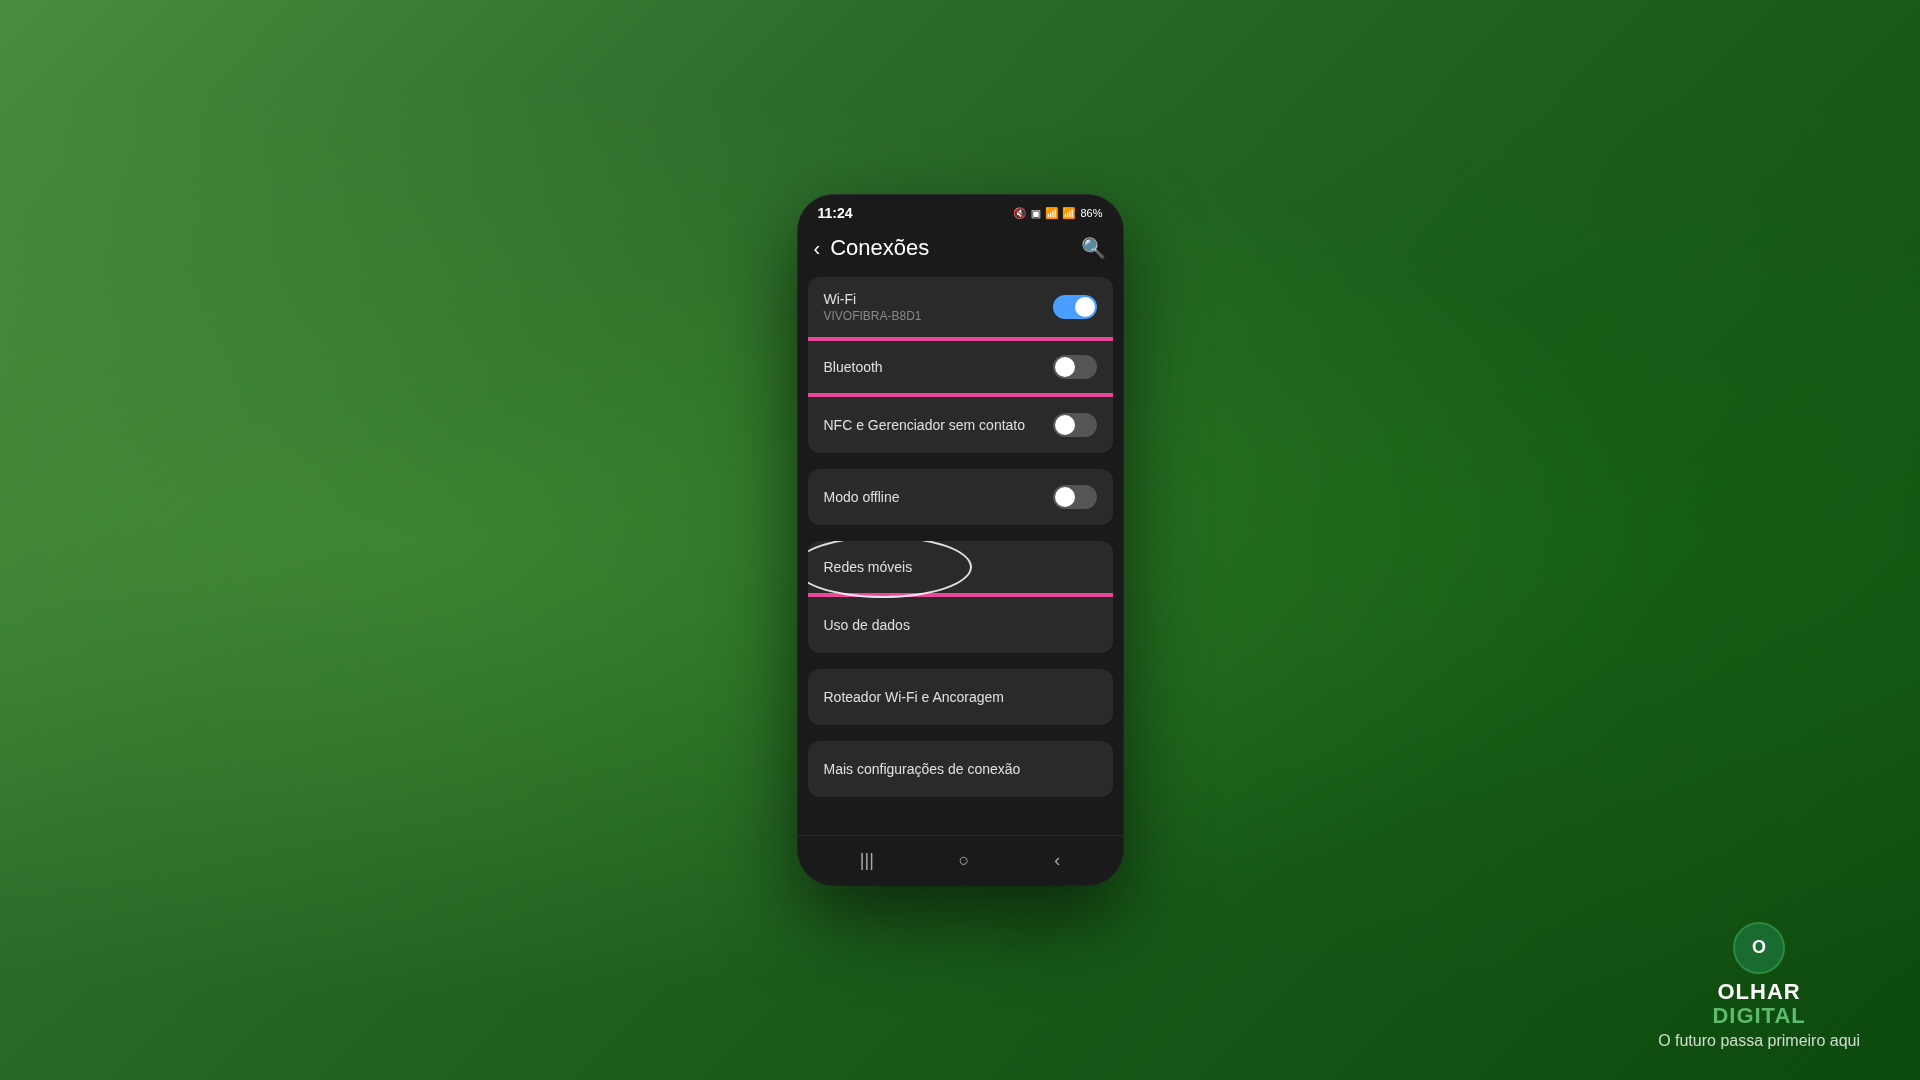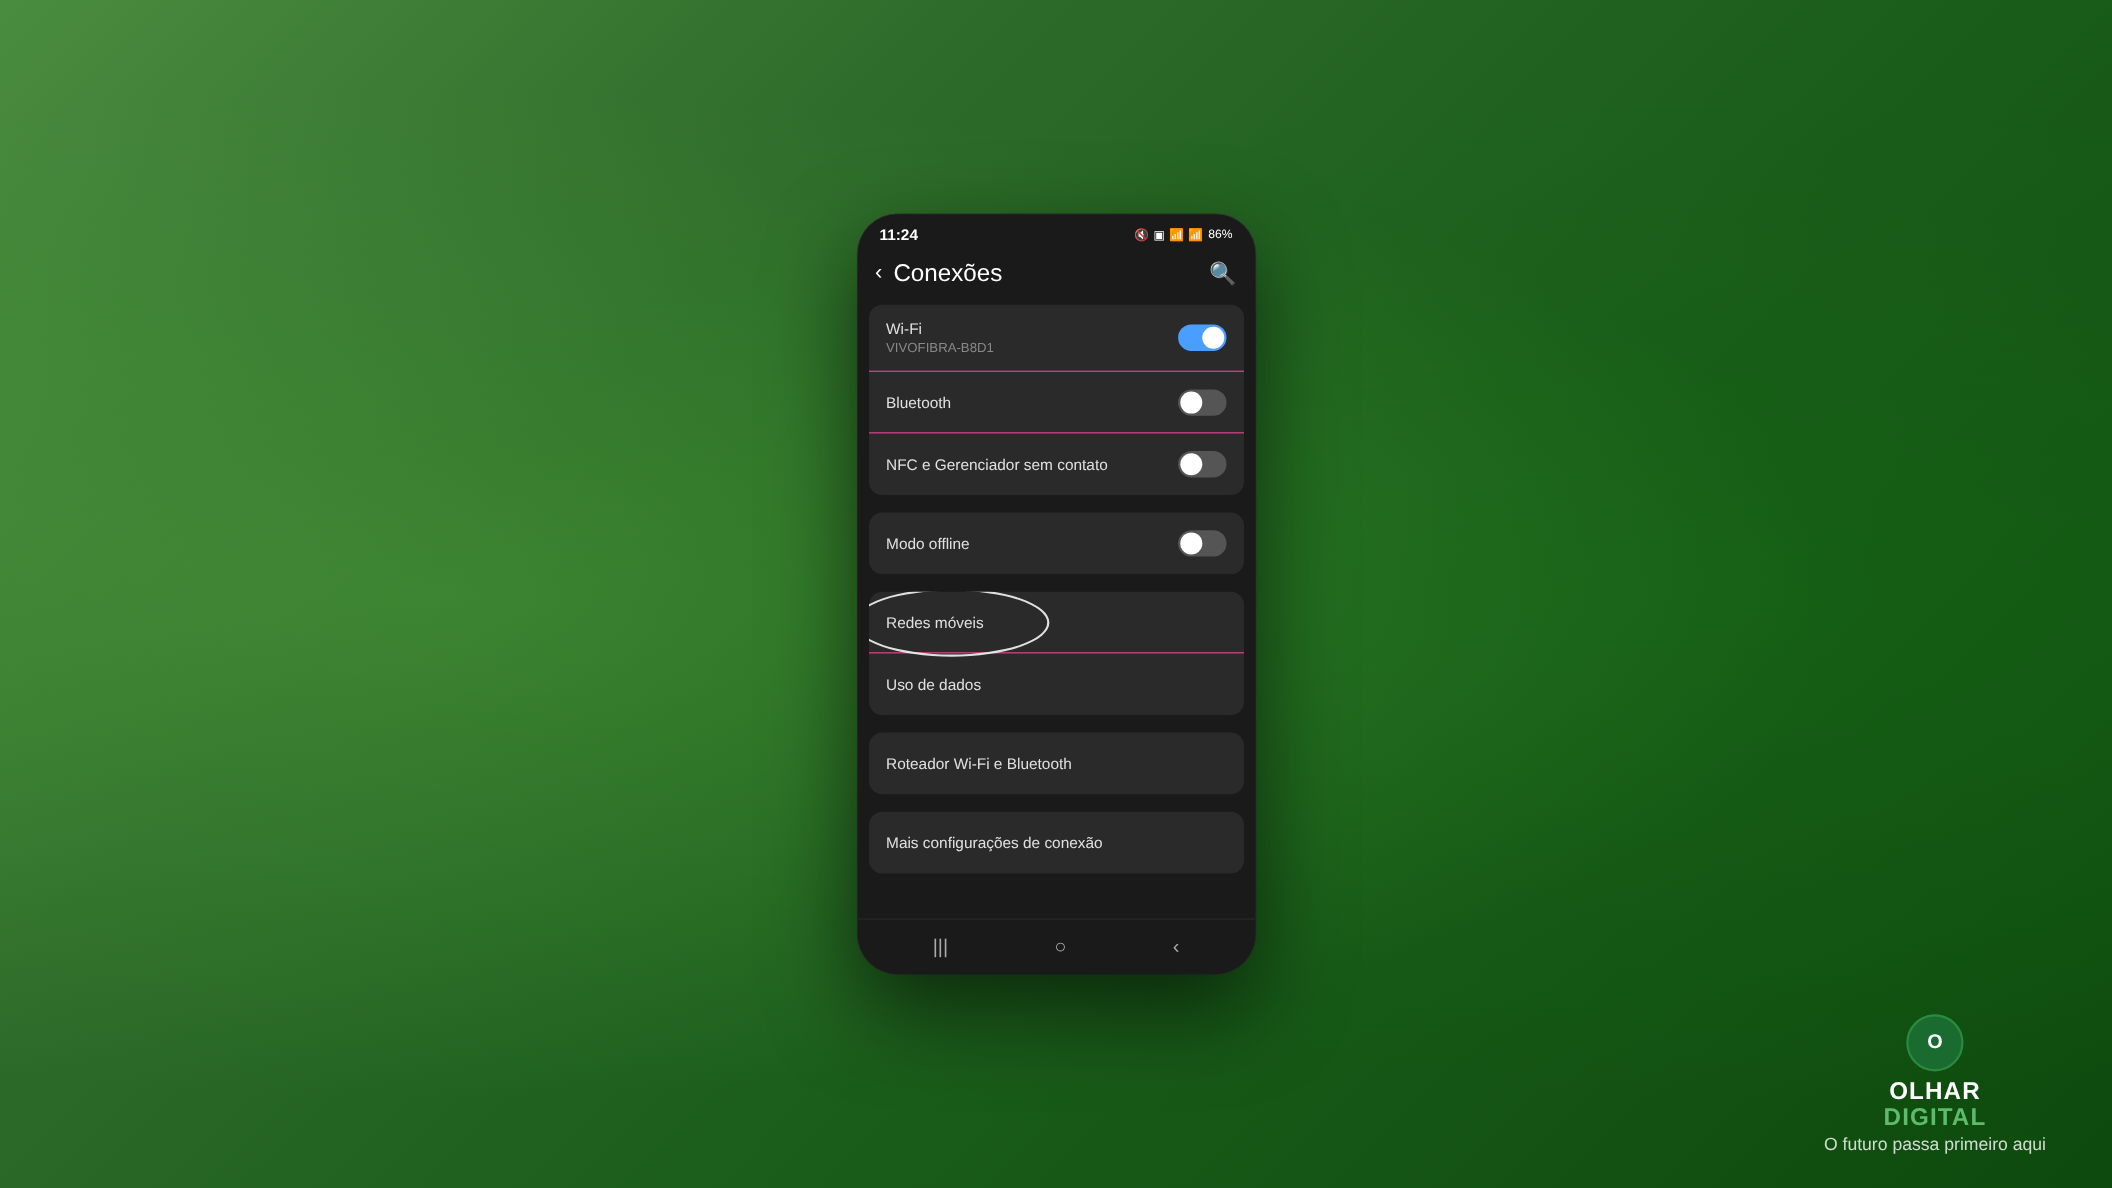--- a/index.html
+++ b/index.html
@@ -20,21 +20,21 @@
       position: absolute;
       inset: 0;
       background:
         radial-gradient(ellipse at 20% 50%, rgba(80,160,60,0.5) 0%, transparent 60%),
         radial-gradient(ellipse at 80% 50%, rgba(20,100,20,0.6) 0%, transparent 60%);
     }
 
     
     .phone {
       position: relative;
-      width: 361px;
+      width: 325px;
       height: 690px;
       background: #1a1a1a;
       border-radius: 36px;
       overflow: hidden;
       box-shadow: 0 30px 80px rgba(0,0,0,0.6), 0 0 0 1px #333;
       z-index: 10;
     }
 
     
     .status-bar {
@@ -97,21 +97,21 @@
       border-radius: 12px;
       margin: 4px 10px;
       overflow: hidden;
     }
 
     .setting-item {
       display: flex;
       align-items: center;
       justify-content: space-between;
       padding: 14px 16px;
-      border-bottom: 1px solid #ec4899;
+      border-bottom: 4px solid #ec4899;
       min-height: 56px;
     }
     .setting-item:last-child {
       border-bottom: none;
     }
 
     .setting-label-wrap {
       display: flex;
       flex-direction: column;
     }
@@ -302,21 +302,21 @@
       </div>
       <div class="setting-item">
         <span class="setting-label">Uso de dados</span>
       </div>
     </div>
 
     <div class="divider"></div>
 
     <div class="settings-card">
       <div class="setting-item">
-        <span class="setting-label">Roteador Wi-Fi e Bluetooth</span>
+        <span class="setting-label">Roteador Wi-Fi e Ancoragem</span>
       </div>
     </div>
 
     <div class="divider"></div>
 
     <div class="settings-card">
       <div class="setting-item">
         <span class="setting-label">Mais configurações de conexão</span>
       </div>
     </div>

